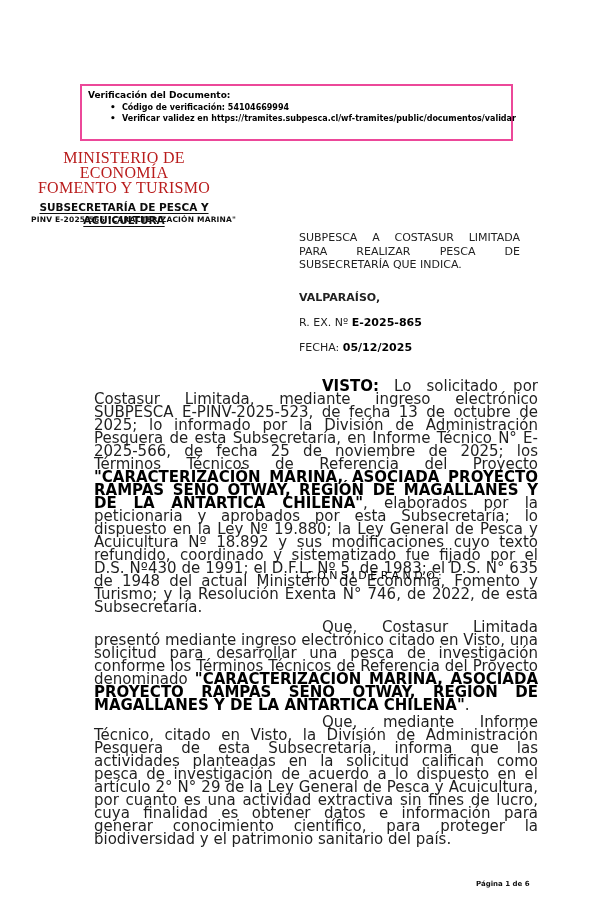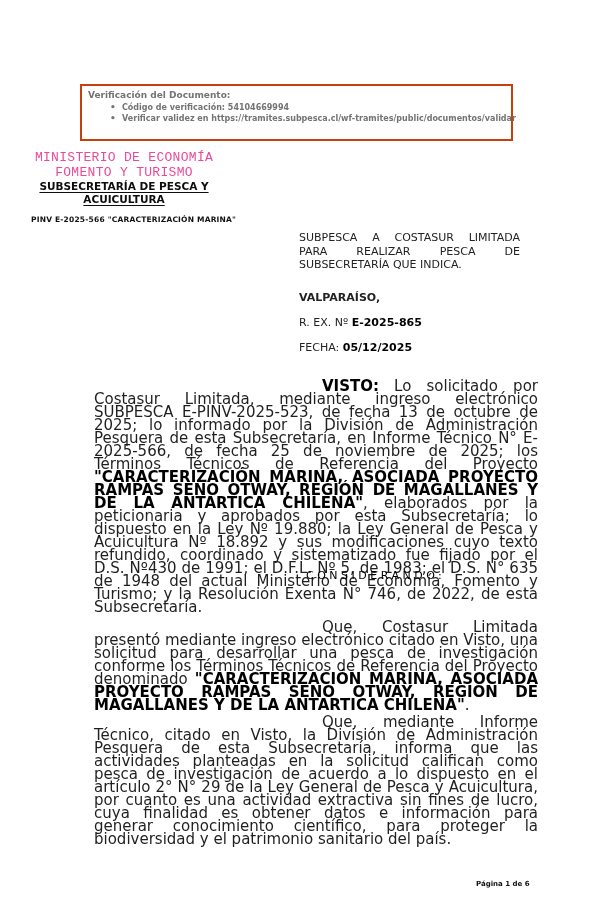--- a/index.html
+++ b/index.html
@@ -17,24 +17,24 @@
     overflow: hidden;
   }
 
   
   .verify-box {
     position: absolute;
     left: 80px;
     top: 84px;
     width: 433px;
     height: 57px;
-    border: 2px solid #c2410c;
+    border: 2px solid #ec4899;
     box-sizing: border-box;
     padding: 3px 4px 0 6px;
-    color: #737373;
+    color: #000000;
   }
   .verify-title {
     font-size: 9px;
     font-weight: bold;
     line-height: 12px;
     white-space: nowrap;
   }
   .verify-list {
     margin: 1px 0 0 0;
     padding: 0 0 0 22px;
@@ -55,27 +55,28 @@
 
   
   .letterhead {
     position: absolute;
     left: 28px;
     top: 150px;
     width: 192px;
     text-align: center;
   }
   .ministry {
-    font-family: Liberation Mono, monospace;
-    font-size: 13px;
+    font-family: Liberation Serif, serif;
+    font-size: 16px;
     line-height: 15px;
-    color: #ec4899;
+    color: #b91c1c;
     letter-spacing: 0.3px;
   }
   .agency {
+    margin-top: 6px;
     font-size: 10.5px;
     font-weight: bold;
     line-height: 13px;
     color: #0d0d0d;
   }
   .agency .u {
     text-decoration: underline;
     text-underline-offset: 2px;
   }
   .file-ref {

